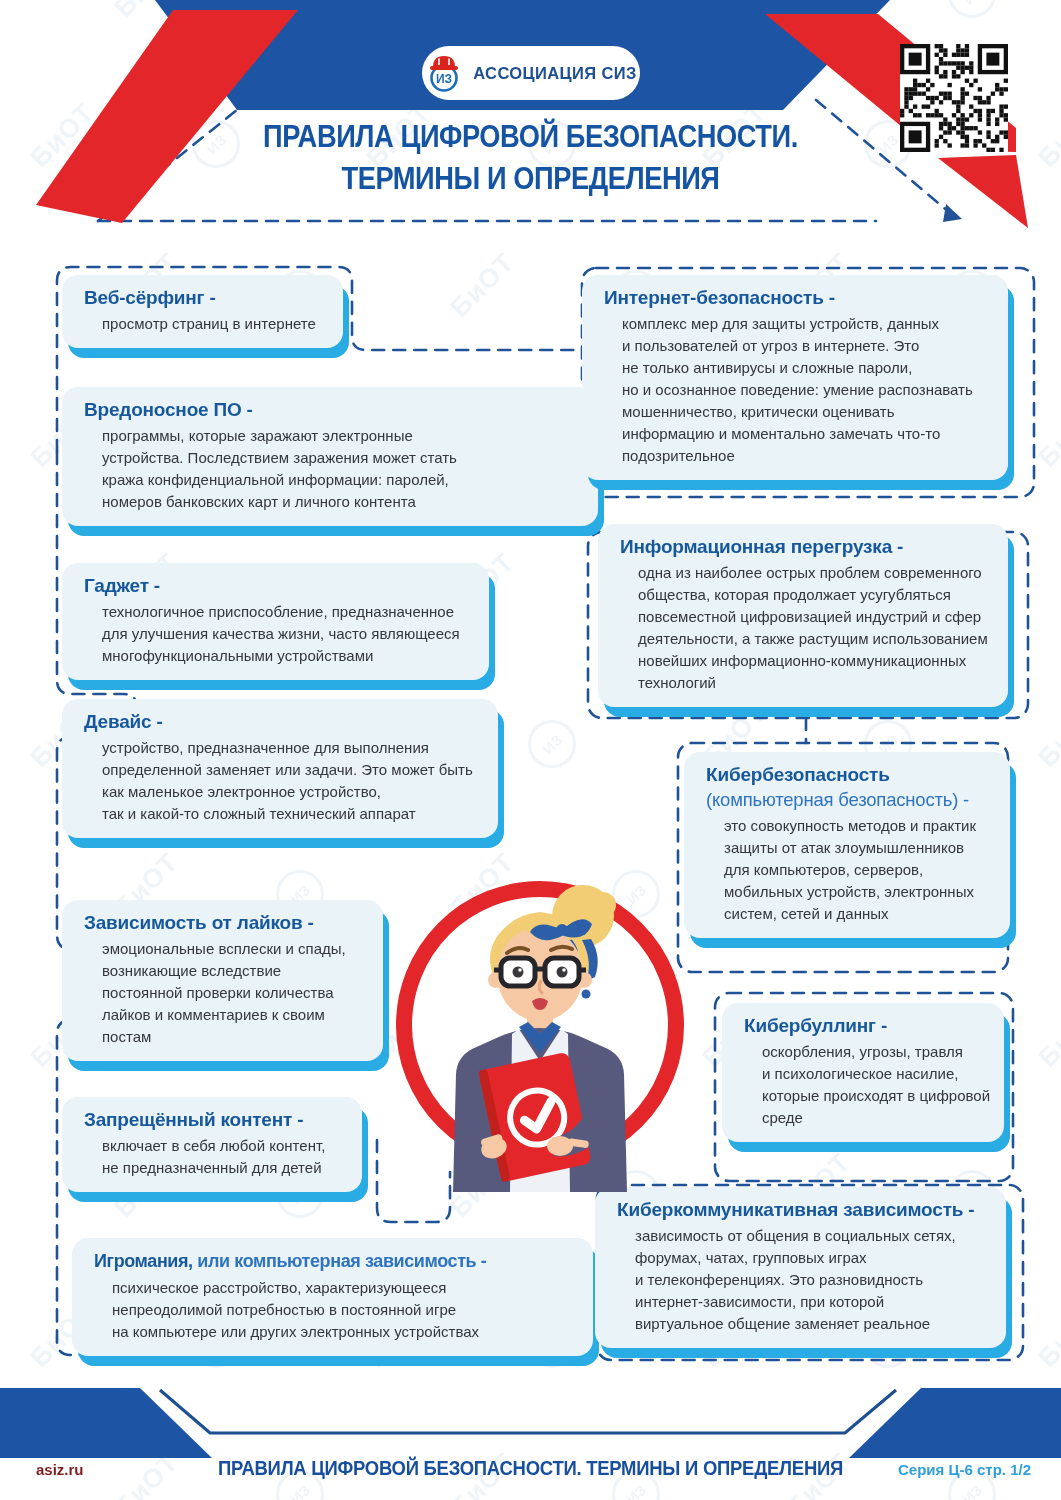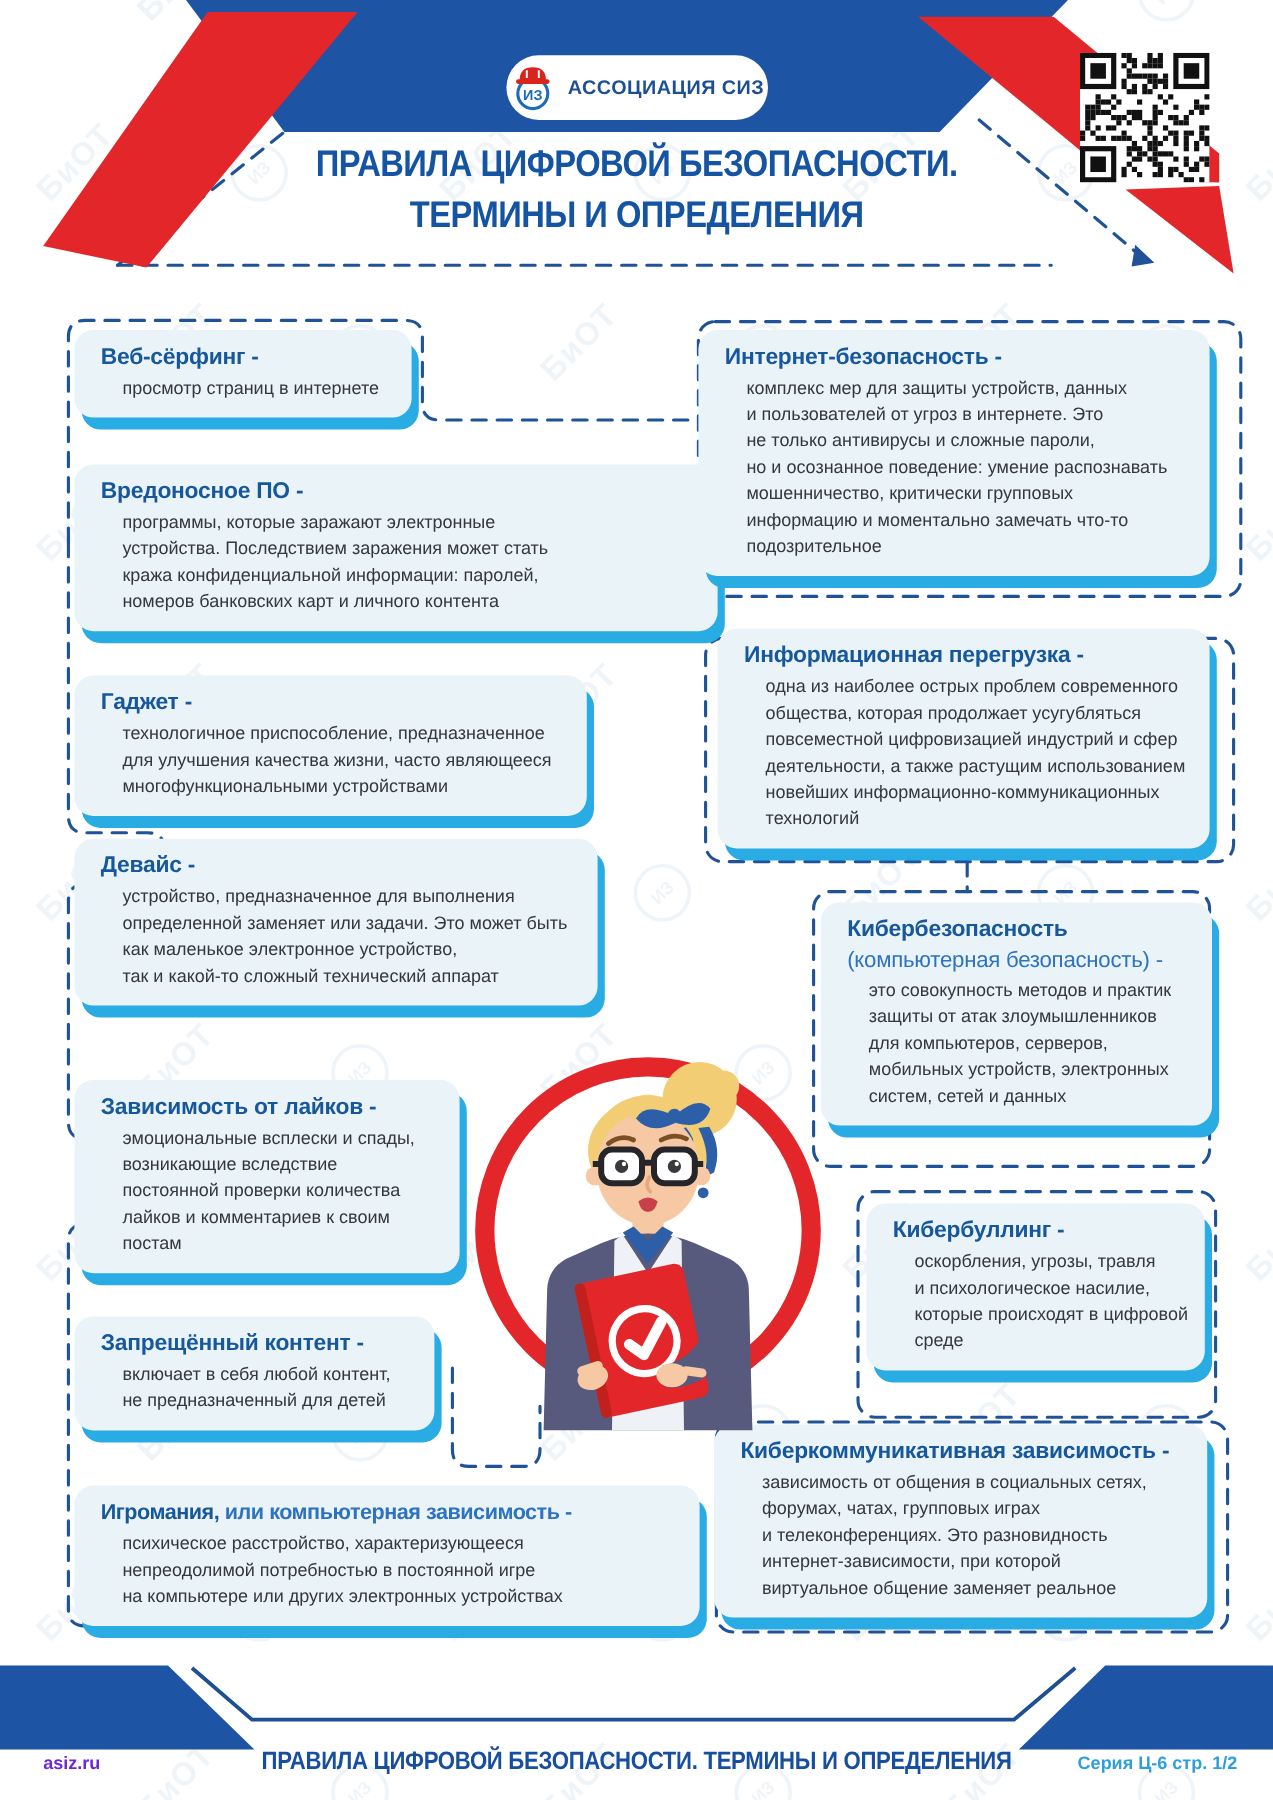--- a/index.html
+++ b/index.html
@@ -42,21 +42,21 @@
   .t-strong{color:#17589c;font-weight:800;}
   .t-rest{color:#2d73c0;font-weight:600;}
   .t-rest.block{display:block;font-size:18.5px;font-weight:500;}
   .title-sm .t-strong,.title-sm .t-rest{font-size:18px;letter-spacing:-.4px;}
   .card-body{color:#34373c;font-size:15px;line-height:22px;white-space:pre;padding-left:18px;}
 
   
   #illus{position:absolute;left:390px;top:862px;z-index:3;}
 
   
-  #footer-site{position:absolute;left:36px;top:1461px;z-index:4;color:#6d28d9;
+  #footer-site{position:absolute;left:36px;top:1461px;z-index:4;color:#7f1d1d;
       font-size:15px;font-weight:600;text-decoration:none;}
   #footer-title{position:absolute;left:0;top:1456px;width:1061px;text-align:center;z-index:4;
       color:#174f9e;font-size:21px;font-weight:800;transform:scaleX(.88);letter-spacing:-.3px;}
   #footer-series{position:absolute;right:30px;top:1461px;z-index:4;color:#2f9fda;
       font-size:15px;font-weight:600;}
 </style>
 </head>
 <body>
 
 <div id="page">
@@ -399,34 +399,34 @@
 лайков и комментариев к своим
 постам</div>
   </div>
 
   <div class="card" style="left:62px;top:1097px;width:300px">
     <div class="card-title"><span class="t-strong">Запрещённый контент -</span><span class="t-rest"></span></div>
     <div class="card-body">включает в себя любой контент,
 не предназначенный для детей</div>
   </div>
 
-  <div class="card title-sm" style="left:62px;top:1238px;width:521px">
+  <div class="card title-sm" style="left:72px;top:1238px;width:521px">
     <div class="card-title"><span class="t-strong">Игромания,</span><span class="t-rest"> или компьютерная зависимость -</span></div>
     <div class="card-body">психическое расстройство, характеризующееся
 непреодолимой потребностью в постоянной игре
 на компьютере или других электронных устройствах</div>
   </div>
 
   <div class="card" style="left:582px;top:275px;width:426px">
     <div class="card-title"><span class="t-strong">Интернет-безопасность -</span><span class="t-rest"></span></div>
     <div class="card-body">комплекс мер для защиты устройств, данных
 и пользователей от угроз в интернете. Это
 не только антивирусы и сложные пароли,
 но и осознанное поведение: умение распознавать
-мошенничество, критически групповых
+мошенничество, критически оценивать
 информацию и моментально замечать что-то
 подозрительное</div>
   </div>
 
   <div class="card" style="left:598px;top:524px;width:410px">
     <div class="card-title"><span class="t-strong">Информационная перегрузка -</span><span class="t-rest"></span></div>
     <div class="card-body">одна из наиболее острых проблем современного
 общества, которая продолжает усугубляться
 повсеместной цифровизацией индустрий и сфер
 деятельности, а также растущим использованием

